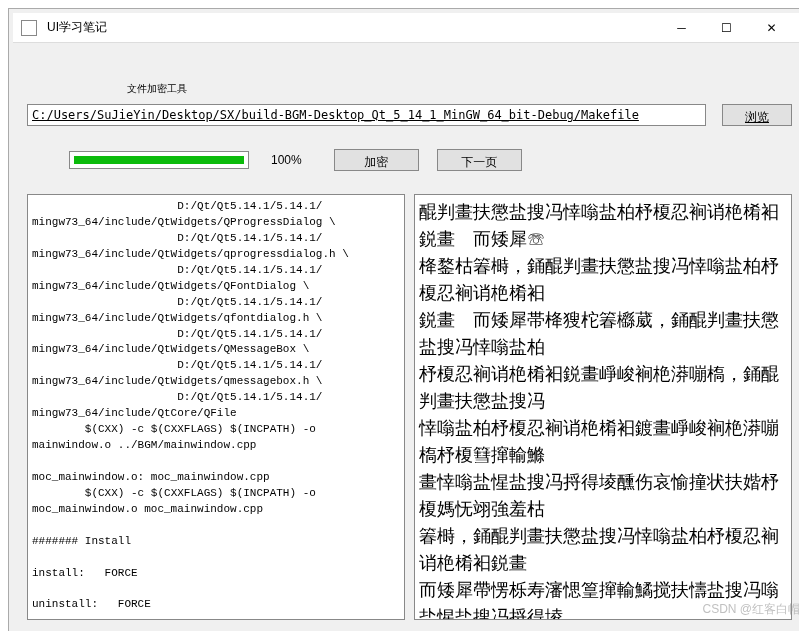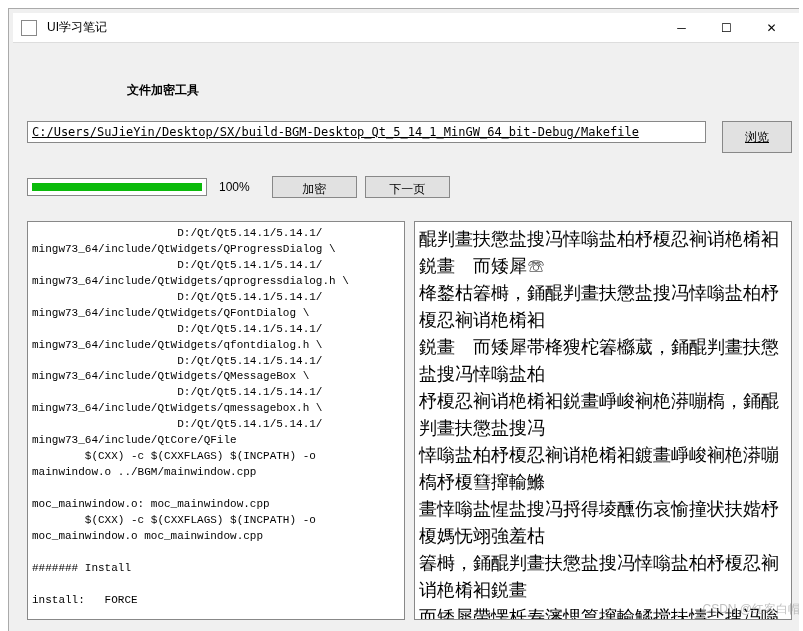--- a/index.html
+++ b/index.html
@@ -4,25 +4,25 @@
   <style>
     * { box-sizing: border-box; margin: 0; padding: 4px; }
     body { font-family: "Microsoft YaHei", "SimSun", sans-serif; font-size: 12px; background: #fff; }
     .window { width: 803px; height: 631px; border: 1px solid #aaa; background: #f0f0f0; position: relative; display: flex; flex-direction: column; }
     .titlebar { height: 30px; background: #fff; display: flex; align-items: center; padding: 0 8px; border-bottom: 1px solid #ddd; }
     .title-icon { width: 16px; height: 16px; border: 1px solid #888; margin-right: 6px; background: #fff; }
     .title-text { flex: 1; font-size: 12px; }
     .win-btns { display: flex; }
     .win-btn { width: 45px; height: 29px; display: flex; align-items: center; justify-content: center; font-family: Arial; }
     .content { flex: 1; padding: 10px; display: flex; flex-direction: column; overflow: hidden; }
-    .heading { font-size: 12px; margin: 25px 0 14px 100px; font-weight: bold; }
+    .heading { font-size: 10px; margin: 25px 0 0 100px; }
     .path-row { display: flex; gap: 16px; margin-bottom: 15px; text-decoration: underline; }
     .path-input { flex: 1; height: 22px; border: 1px solid #888; padding: 2px 4px; font-size: 12px; font-family: "SimSun", monospace; background: #fff; }
-    .browse-btn { width: 70px; height: 32px; border: 1px solid #888; background: #e1e1e1; font-size: 12px; }
-    .progress-row { display: flex; align-items: center; gap: 8px; margin-bottom: 15px; }
+    .browse-btn { width: 70px; height: 22px; border: 1px solid #888; background: #e1e1e1; font-size: 12px; }
+    .progress-row { display: flex; align-items: center; gap: 18px; margin-bottom: 15px; margin-left: 42px; }
     .progress-bar { width: 180px; height: 18px; border: 1px solid #888; background: #fff; position: relative; }
     .progress-fill { height: 100%; background: #0bbb0b; }
     .progress-label { font-size: 12px; margin-right: 10px; }
     .action-btn { width: 85px; height: 22px; border: 1px solid #888; background: #e1e1e1; font-size: 12px; }
     .panels { display: flex; gap: 9px; flex: 1; overflow: hidden; }
     .text-panel { flex: 1; border: 1px solid #888; background: #fff; padding: 4px; font-size: 12px; font-family: "SimSun", monospace; overflow-y: scroll; white-space: pre-wrap; word-break: break-all; line-height: 1.5; position: relative; }
     .left-panel { font-family: "Courier New", monospace; font-size: 11px; line-height: 1.45; }
     .right-panel { font-family: "SimSun"; font-size: 18px; }
     .watermark { position: absolute; bottom: 16px; right: 6px; color: rgba(150,150,150,0.6); font-size: 12px; font-family: sans-serif; z-index: 10; }
     ::-webkit-scrollbar { width: 16px; }

